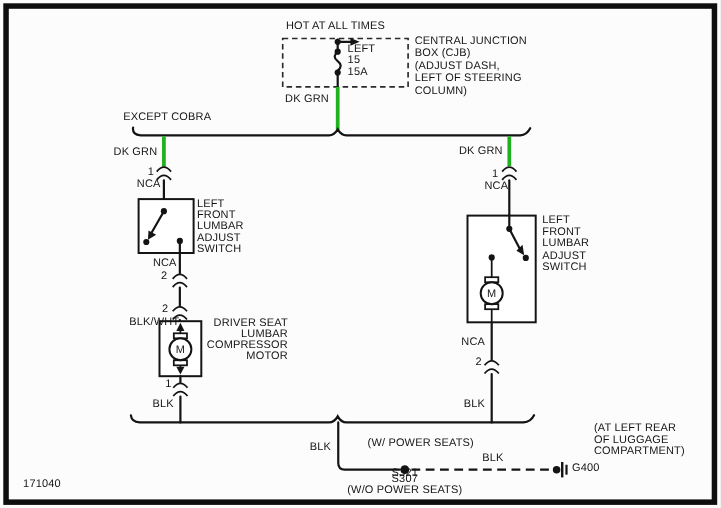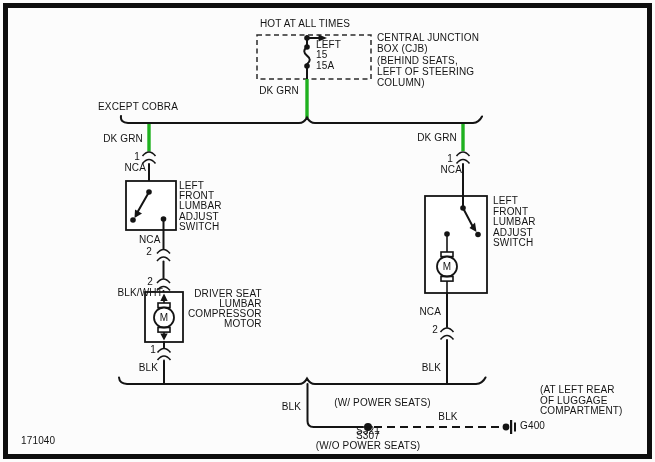--- a/index.html
+++ b/index.html
@@ -124,34 +124,34 @@
 
     <text class="mtxt" x="164" y="321" text-anchor="middle">M</text>
     <text class="mtxt" x="447" y="270" text-anchor="middle">M</text>
   </svg>
 
   <div class="lbl ctr" style="left:305px;top:19px;">HOT AT ALL TIMES</div>
 
   <div class="lbl" style="left:377px;top:32px;line-height:11.3px;">
     <div>CENTRAL JUNCTION</div>
     <div>BOX (CJB)</div>
-    <div>(BEHIND SEATS,</div>
+    <div>(ADJUST DASH,</div>
     <div>LEFT OF STEERING</div>
     <div>COLUMN)</div>
   </div>
 
   <div class="lbl" style="left:316px;top:40px;">
     <div>LEFT</div>
     <div>15</div>
     <div>15A</div>
   </div>
 
   <div class="lbl ra" style="right:356px;top:86px;">DK GRN</div>
 
-  <div class="lbl" style="left:98px;top:102px;text-align:center;">EXCEPT COBRA</div>
+  <div class="lbl" style="left:112px;top:102px;text-align:center;">EXCEPT COBRA</div>
 
 
   <div class="lbl ra" style="right:512px;top:134px;">DK GRN</div>
   <div class="lbl ra" style="right:515px;top:152px;">1</div>
   <div class="lbl ra" style="right:509px;top:163px;">NCA</div>
 
   <div class="lbl" style="left:179px;top:181px;line-height:10.2px;">
     <div>LEFT</div>
     <div>FRONT</div>
     <div>LUMBAR</div>

